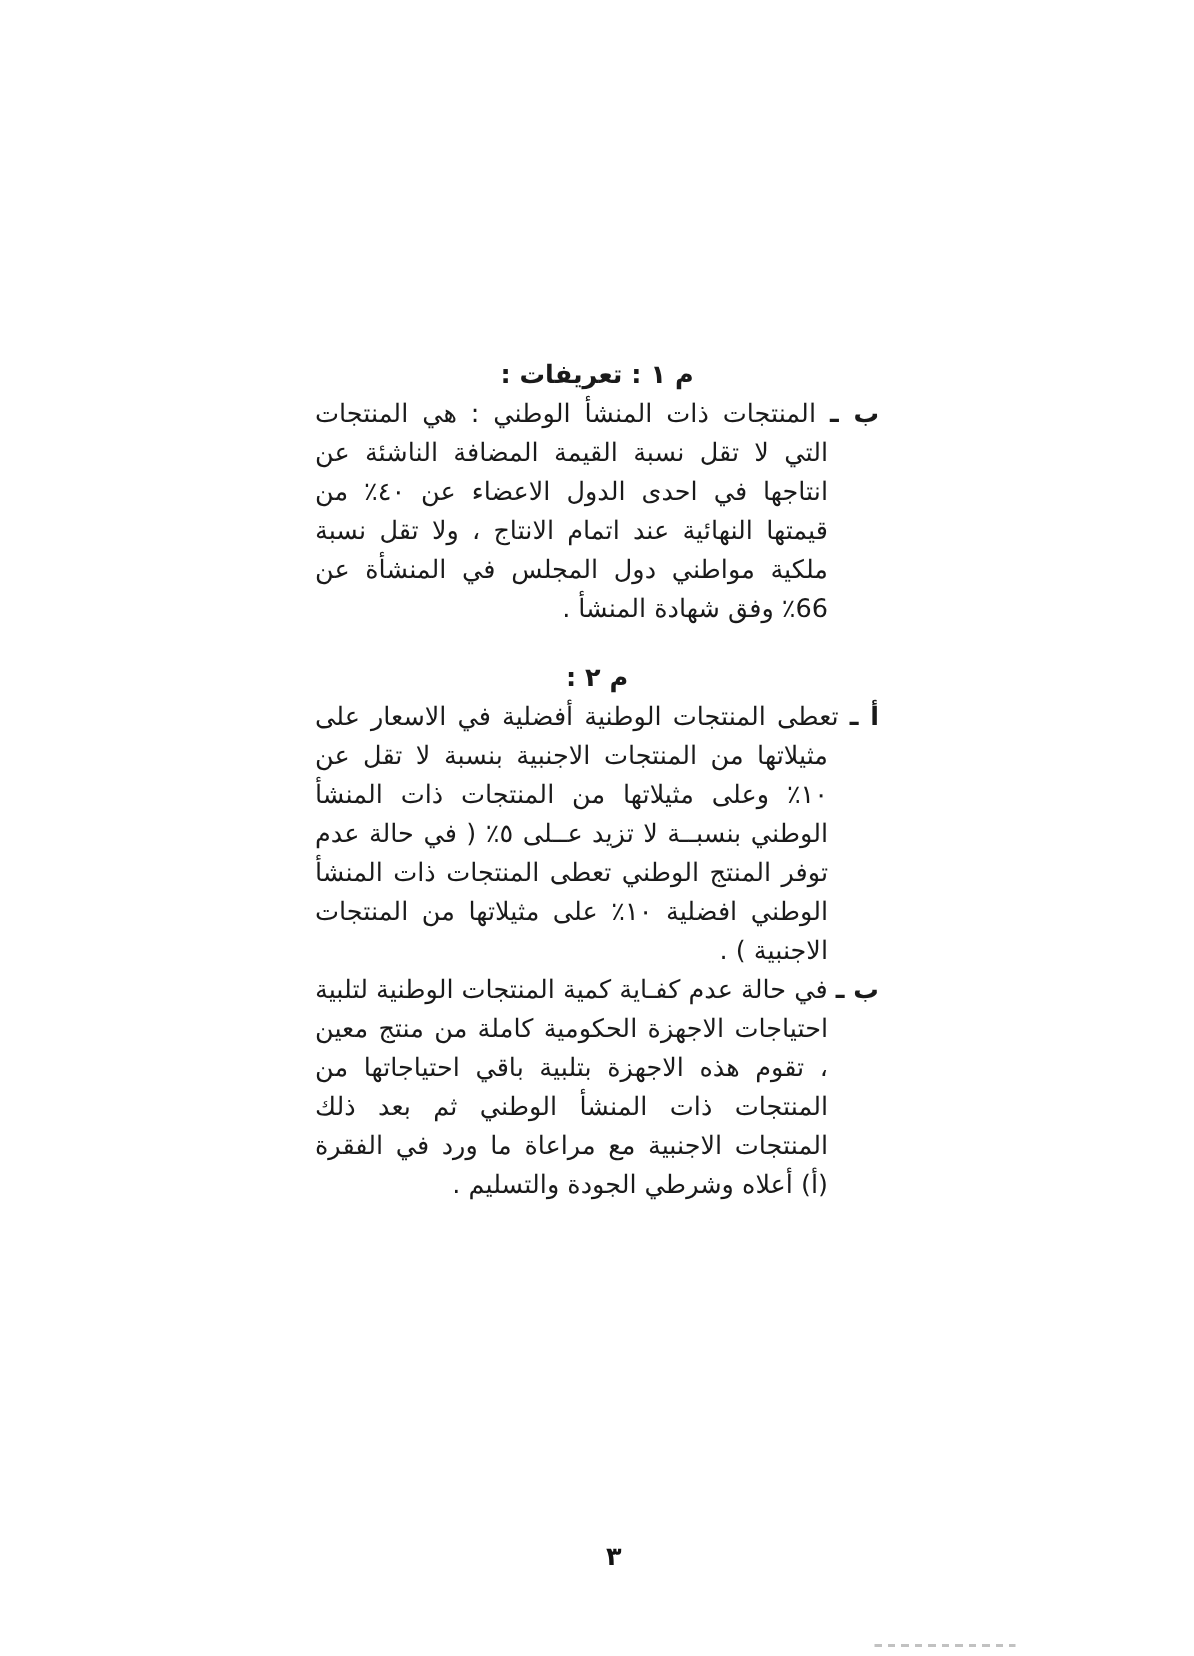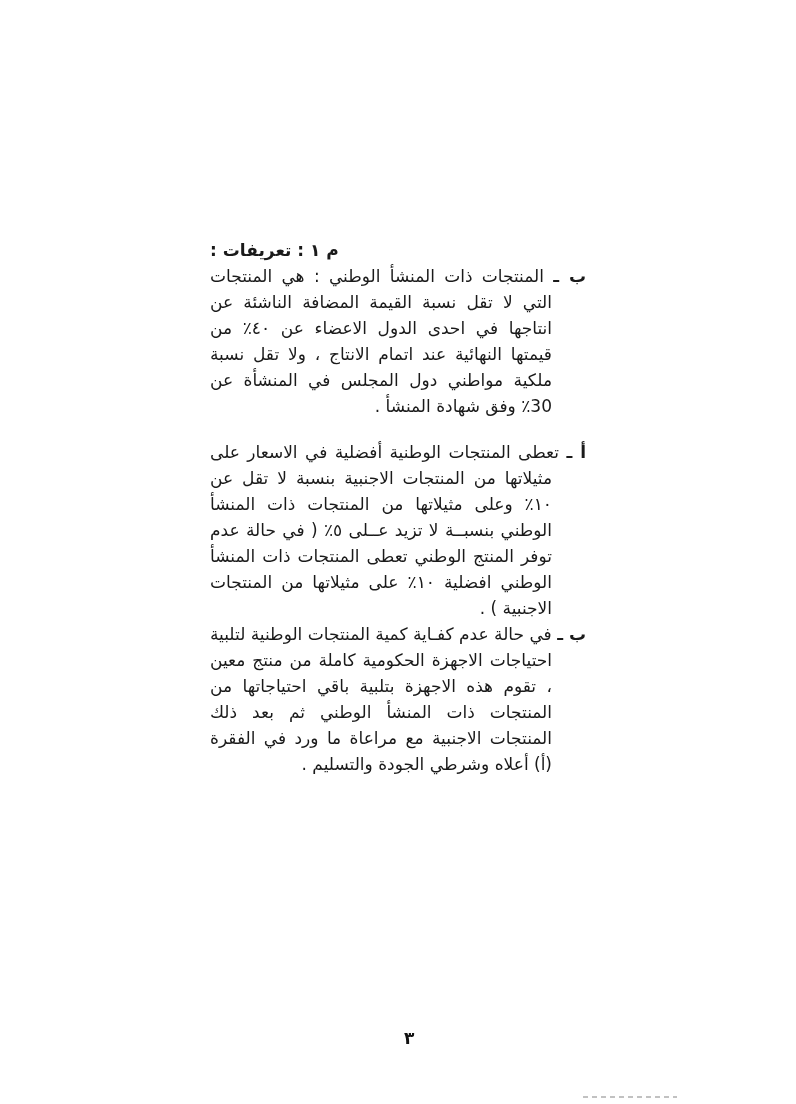--- a/index.html
+++ b/index.html
@@ -23,21 +23,21 @@
     left: 210px;
     width: 376px;
     direction: rtl;
     font-size: 17px;
     line-height: 26px;
     text-align: justify;
     text-justify: inter-word;
   }
   .heading {
     font-weight: bold;
-    text-align: left;
+    text-align: center;
     letter-spacing: 0.2px;
   }
   .item {
     padding-right: 34px;
     text-indent: -34px;
   }
   .item .marker {
     font-weight: bold;
     white-space: nowrap;
   }
@@ -66,25 +66,26 @@
 <div class="page">
 
   <div class="content">
 
     <div class="section">
       <div class="heading">م ١ : تعريفات :</div>
 
 
       <div class="item">
         <span class="marker">ب ـ</span>
-        <span class="text">المنتجات ذات المنشأ الوطني : هي المنتجات التي لا تقل نسبة القيمة المضافة الناشئة عن انتاجها في احدى الدول الاعضاء عن ٤٠٪ من قيمتها النهائية عند اتمام الانتاج ، ولا تقل نسبة ملكية مواطني دول المجلس في المنشأة عن 30٪ وفق شهادة المنشأ .</span>
+        <span class="text">المنتجات ذات المنشأ الوطني : هي المنتجات التي لا تقل نسبة القيمة المضافة الناشئة عن انتاجها في احدى الدول الاعضاء عن ٤٠٪ من قيمتها النهائية عند اتمام الانتاج ، ولا تقل نسبة ملكية مواطني دول المجلس في المنشأة عن 66٪ وفق شهادة المنشأ .</span>
       </div>
     </div>
 
     <div class="section">
+      <div class="heading">م ٢ :</div>
 
       <div class="item">
         <span class="marker">أ ـ</span>
         <span class="text">تعطى المنتجات الوطنية أفضلية في الاسعار على مثيلاتها من المنتجات الاجنبية بنسبة لا تقل عن ١٠٪ وعلى مثيلاتها من المنتجات ذات المنشأ الوطني بنسبــة لا تزيد عــلى ٥٪ ( في حالة عدم توفر المنتج الوطني تعطى المنتجات ذات المنشأ الوطني افضلية ١٠٪ على مثيلاتها من المنتجات الاجنبية ) .</span>
       </div>
 
       <div class="item">
         <span class="marker">ب ـ</span>
         <span class="text">في حالة عدم كفـاية كمية المنتجات الوطنية لتلبية احتياجات الاجهزة الحكومية كاملة من منتج معين ، تقوم هذه الاجهزة بتلبية باقي احتياجاتها من المنتجات ذات المنشأ الوطني ثم بعد ذلك المنتجات الاجنبية مع مراعاة ما ورد في الفقرة (أ) أعلاه وشرطي الجودة والتسليم .</span>
       </div>

